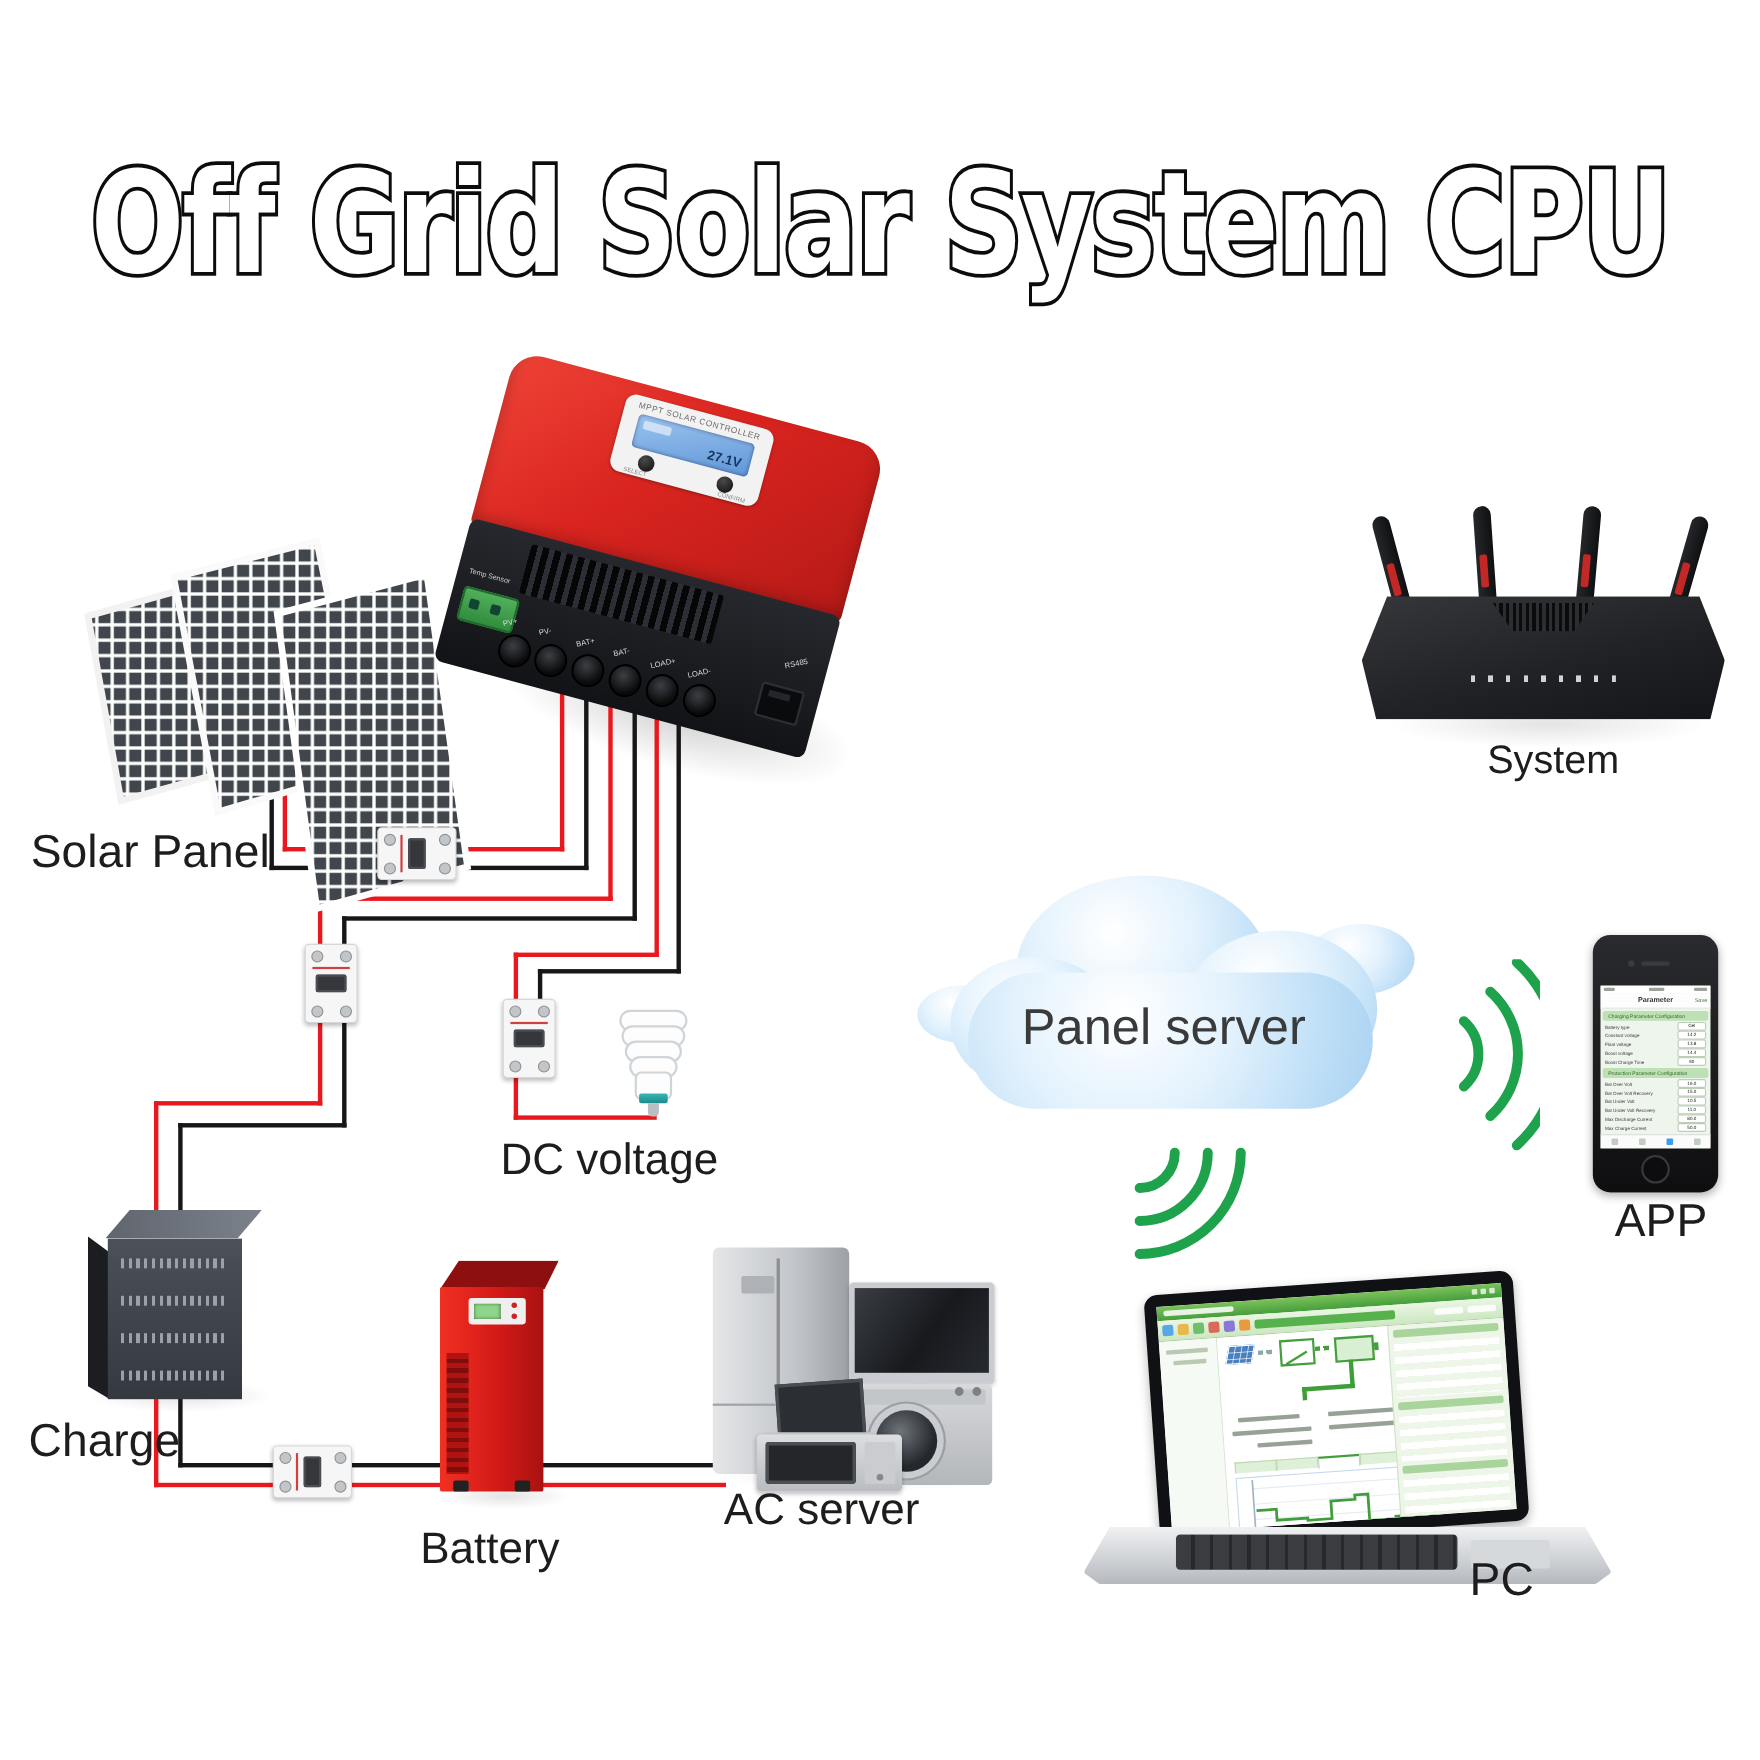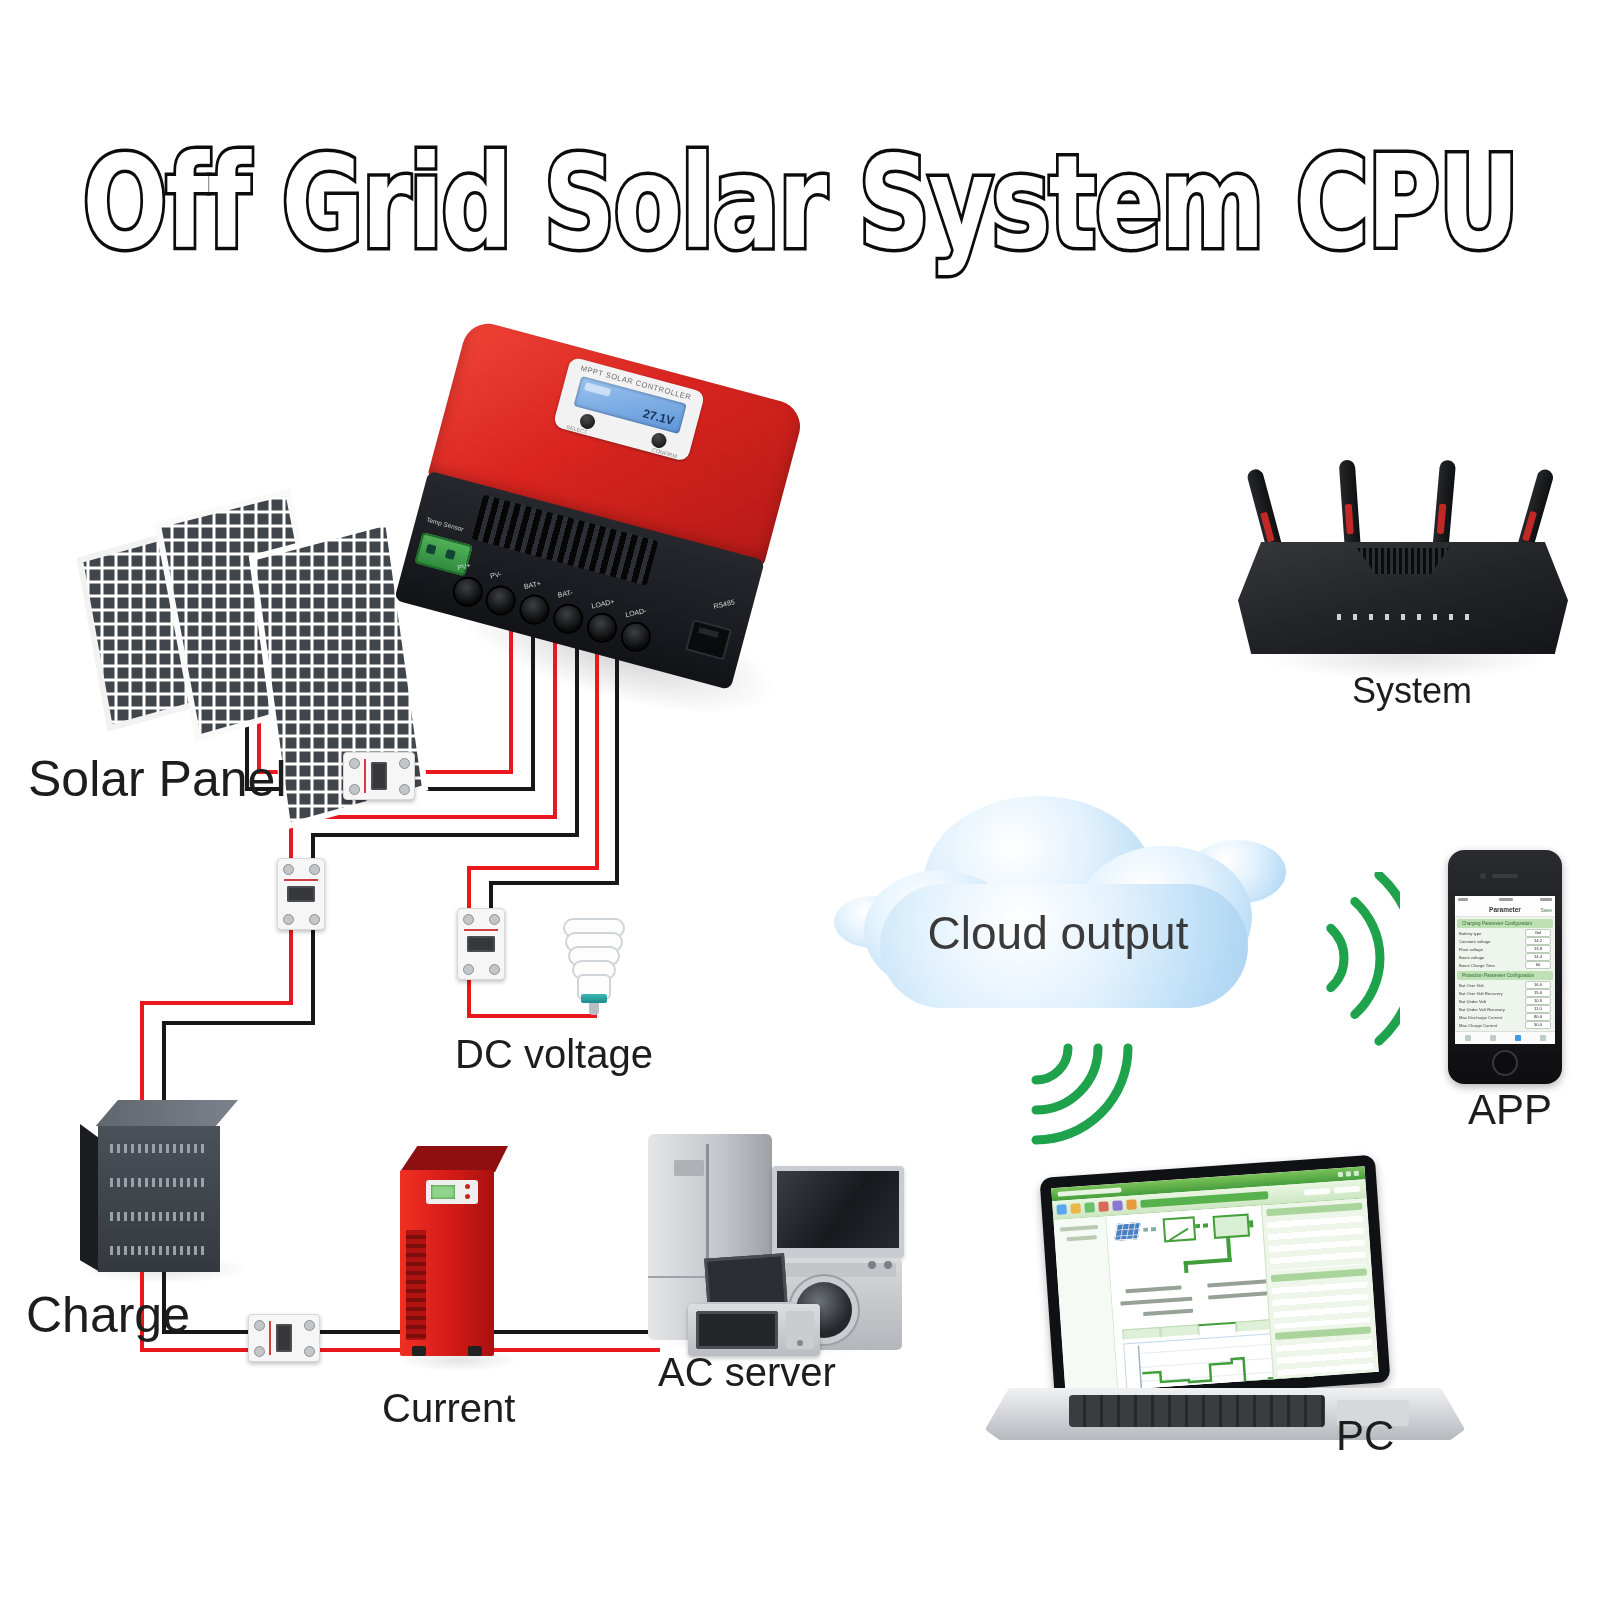--- a/index.html
+++ b/index.html
@@ -5,21 +5,21 @@
   html,body{margin:0;padding:0;background:#fff;}
   .stage{position:relative;width:1600px;height:1600px;background:#fff;overflow:hidden;
          font-family:"Liberation Sans",sans-serif;color:#1d1d1d;}
   .abs{position:absolute;}
   
   .title{position:absolute;top:128px;left:0;width:1600px;text-align:center;
          font-family:"DejaVu Sans",sans-serif;font-weight:800;font-size:100px;letter-spacing:-2px;
          color:#fff;-webkit-text-stroke:5.5px #0c0c0c;paint-order:stroke fill;
          transform:scaleY(1.28);transform-origin:top center;white-space:nowrap;}
   
-  .lbl{position:absolute;font-size:50px;color:#1d1d1d;z-index:6;white-space:nowrap;}
+  .lbl{position:absolute;font-size:42px;color:#1d1d1d;z-index:6;white-space:nowrap;}
   
   .w{position:absolute;z-index:2;}
   .wr{background:#e8181e;}
   .wk{background:#17171a;}
   
   .brk{position:absolute;background:#f6f6f6;border:1px solid #d7d7d7;border-radius:4px;
        box-shadow:0 2px 4px rgba(0,0,0,.25);z-index:3;}
   .brk .scr{position:absolute;width:9px;height:9px;border-radius:50%;
             background:#c3c6c8;border:1px solid #8e9295;}
   .brk .tgl{position:absolute;background:#35373b;border-radius:2px;box-shadow:inset 0 0 0 2px #4a4d52;}
@@ -453,21 +453,21 @@
     </div>
   </div>
 
   <div class="cloud">
     <i class="puff" style="left:6px;top:108px;width:80px;height:52px;"></i>
     <i class="puff" style="left:360px;top:52px;width:98px;height:64px;"></i>
     <i class="puff" style="left:96px;top:8px;width:230px;height:172px;"></i>
     <i class="puff" style="left:36px;top:82px;width:152px;height:122px;"></i>
     <i class="puff" style="left:248px;top:58px;width:176px;height:142px;"></i>
     <i class="puff" style="left:52px;top:96px;width:368px;height:124px;border-radius:62px;"></i>
-    <div class="cloud-text">Cloud output</div>
+    <div class="cloud-text">Panel server</div>
   </div>
 
   <svg class="wifi" style="left:1030px;top:1042px;" width="115" height="115" viewBox="0 0 115 115">
     <g fill="none" stroke="#1ea24b" stroke-width="9" stroke-linecap="round">
       <path d="M38 6 A32 32 0 0 1 6 38"></path>
       <path d="M68 6 A62 62 0 0 1 6 68"></path>
       <path d="M98 6 A92 92 0 0 1 6 98"></path>
     </g>
   </svg>
   <svg class="wifi" style="left:1308px;top:872px;" width="92" height="176" viewBox="0 0 92 176">
@@ -636,18 +636,18 @@
     <div class="lbase">
       <div class="lkb"></div>
       <div class="ltp"></div>
     </div>
   </div>
 
   <div class="lbl" style="left:28px;top:750px;">Solar Panel</div>
   <div class="lbl" style="left:1352px;top:670px;font-size:36px;">System</div>
   <div class="lbl" style="left:455px;top:1032px;font-size:40px;">DC voltage</div>
   <div class="lbl" style="left:26px;top:1286px;">Charge</div>
-  <div class="lbl" style="left:382px;top:1386px;font-size:40px;">Current</div>
+  <div class="lbl" style="left:382px;top:1386px;font-size:40px;">Battery</div>
   <div class="lbl" style="left:658px;top:1350px;font-size:40px;">AC server</div>
   <div class="lbl" style="left:1468px;top:1086px;font-size:42px;">APP</div>
   <div class="lbl" style="left:1336px;top:1412px;font-size:42px;">PC</div>
 
 </div>
 
 </body></html>

